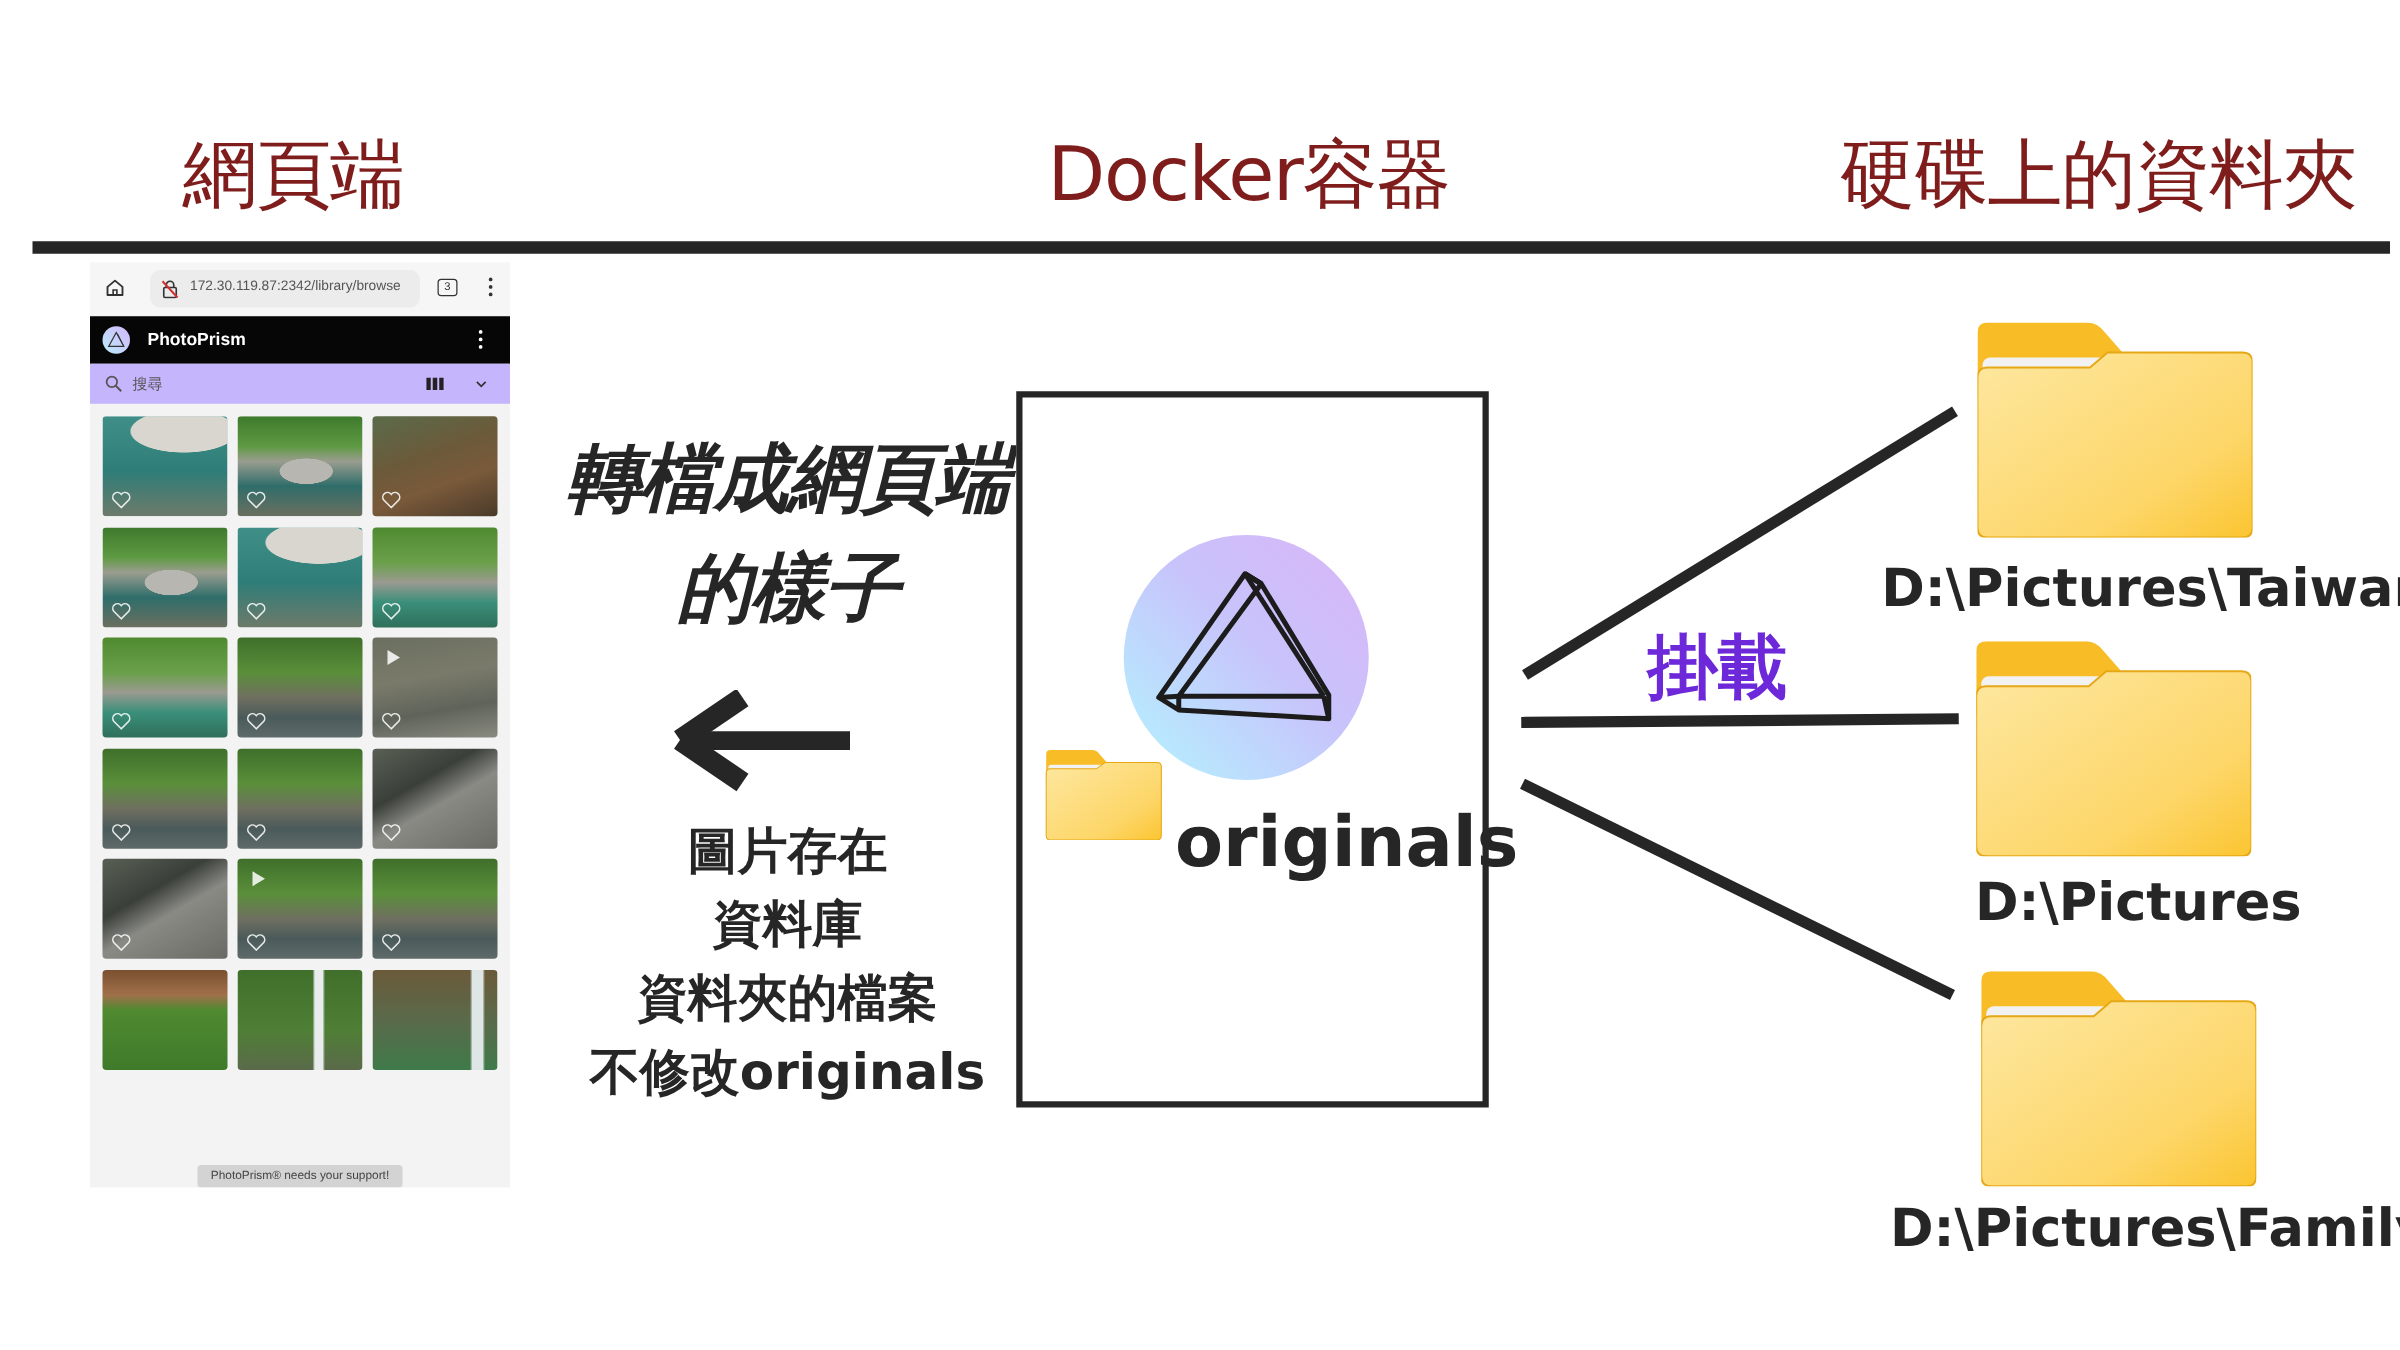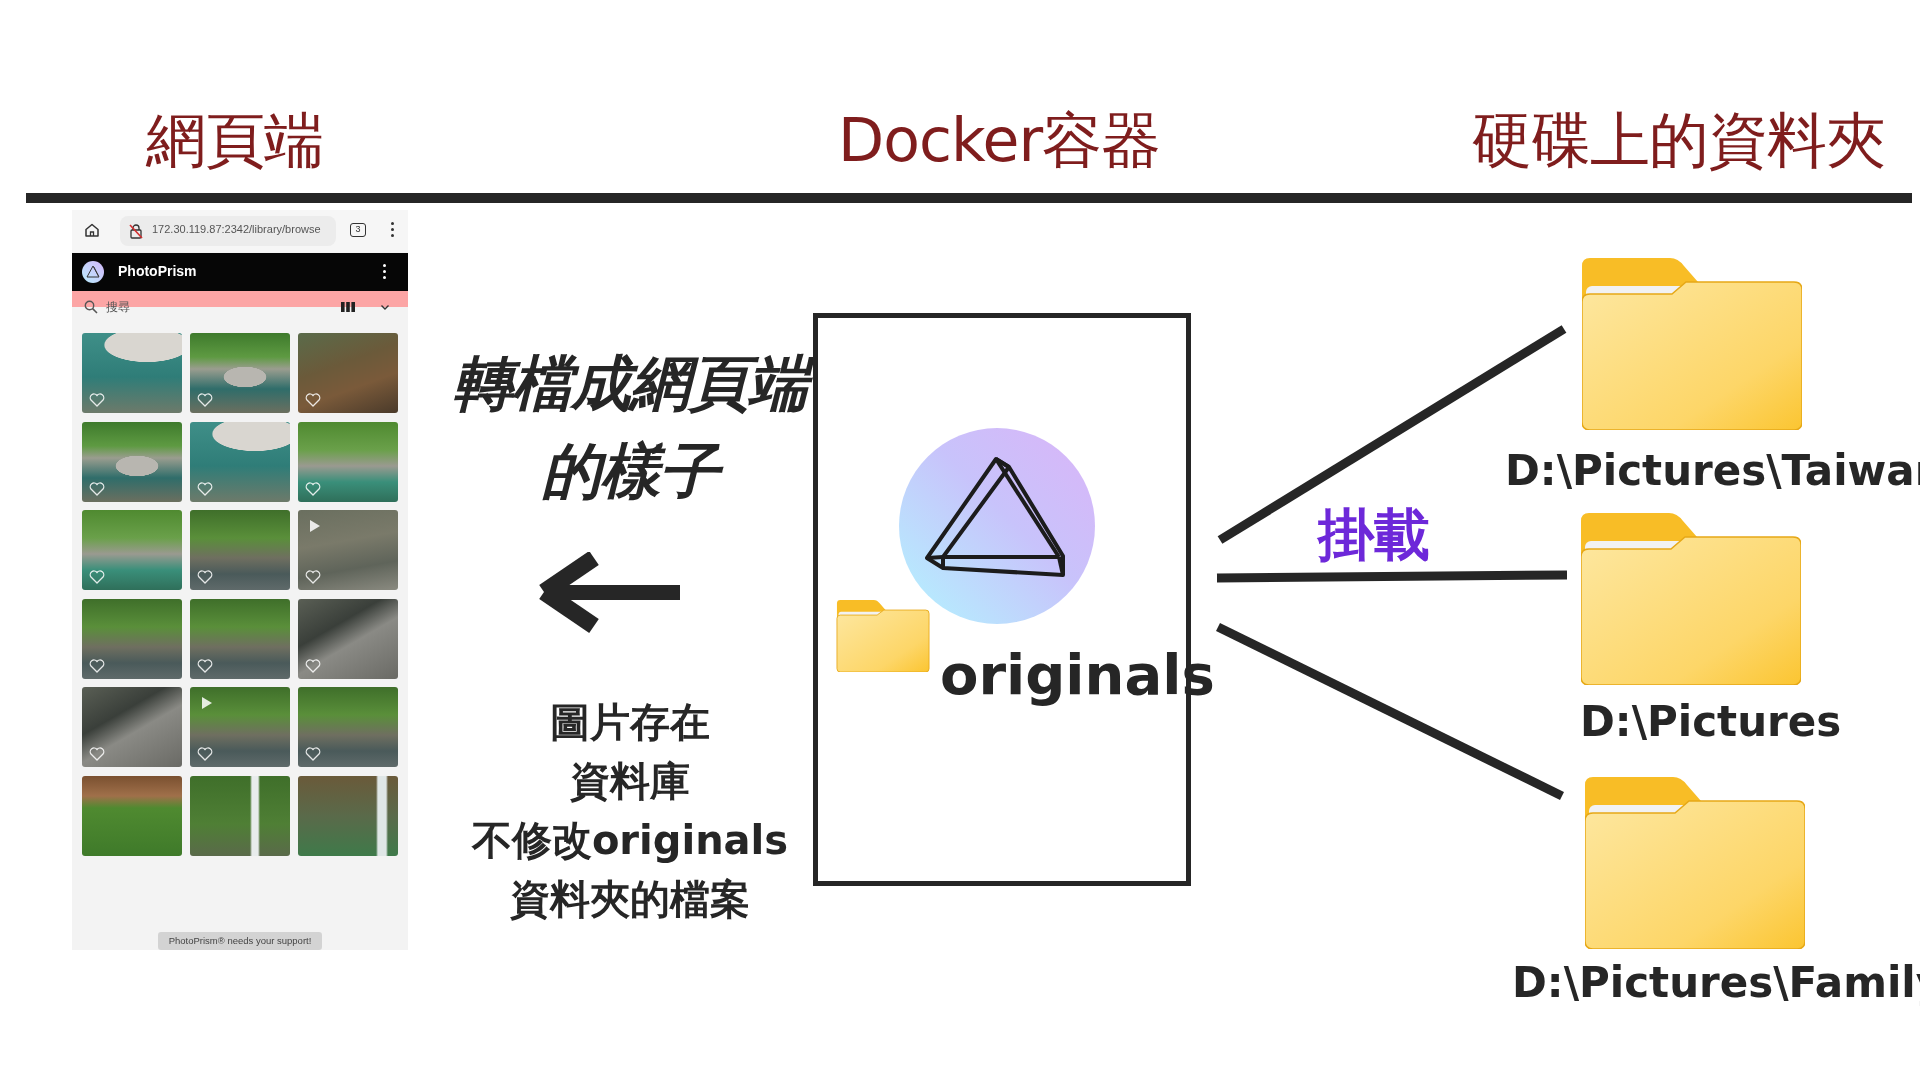--- a/index.html
+++ b/index.html
@@ -18,35 +18,35 @@
   .home-icon { position: absolute; left: 12px; top: 12px; width: 16px; height: 16px; }
   .url-pill { position: absolute; left: 48px; top: 6px; width: 216px; height: 30px; background: #ececec; border-radius: 8px; }
   .lock-icon { position: absolute; left: 8px; top: 7px; width: 16px; height: 16px; }
   .url-text { position: absolute; left: 32px; top: 7px; font-size: 11px; color: #555; white-space: nowrap; overflow: hidden; width: 180px; font-family: "Liberation Sans", sans-serif; }
   .tabs-btn { position: absolute; left: 278px; top: 13px; width: 16px; height: 14px; border: 1.5px solid #333; border-radius: 3px; font-size: 9px; line-height: 11px; text-align: center; color: #333; font-family: "Liberation Sans", sans-serif; }
   .kebab { position: absolute; width: 4px; }
   .kebab i { display: block; width: 3px; height: 3px; background: #333; border-radius: 50%; margin-bottom: 3px; }
   .pp-header { position: absolute; left: 0; top: 43px; width: 336px; height: 38px; background: #060606; }
   .pp-logo { position: absolute; left: 10px; top: 8px; width: 22px; height: 22px; border-radius: 50%; background: linear-gradient(45deg, #b9ecfd, #d3b7f9); }
   .pp-title { position: absolute; left: 46px; top: 10px; font-size: 14px; font-weight: bold; color: #fff; font-family: "Liberation Sans", sans-serif; }
-  .pp-search { position: absolute; left: 0; top: 81px; width: 336px; height: 16px; background: #fca5a5; }
+  .pp-search { position: absolute; left: 0; top: 81px; width: 336px; height: 32px; background: #c4b5fd; }
   .search-icon { position: absolute; left: 12px; top: 9px; width: 14px; height: 14px; }
   .search-ph { position: absolute; left: 34px; top: 8px; font-size: 12px; color: #555; }
   .view-icon { position: absolute; left: 269px; top: 11px; width: 14px; height: 10px; }
   .chev-icon { position: absolute; left: 307px; top: 10px; width: 12px; height: 12px; }
   .grid { position: absolute; left: 10px; top: 123px; width: 318px; }
   .thumb { position: absolute; width: 100px; height: 100px; border-radius: 3px; overflow: hidden; }
   .heart { position: absolute; left: 7px; bottom: 6px; width: 16px; height: 15px; }
   .play { position: absolute; left: 12px; top: 10px; width: 0; height: 0; border-left: 10px solid rgba(255,255,255,0.85); border-top: 6px solid transparent; border-bottom: 6px solid transparent; }
   .support { position: absolute; left: 86px; top: 722px; width: 164px; height: 18px; background: rgba(200,200,200,0.75); border-radius: 3px; font-size: 9.5px; line-height: 18px; text-align: center; color: #444; font-family: "Liberation Sans", sans-serif; white-space: nowrap; }
 
   
   .mid-title { position: absolute; left: 430px; width: 400px; text-align: center; font-size: 60px; font-weight: bold; line-height: 86px; color: #262626; letter-spacing: -1px; font-style: italic; }
   .arrow { position: absolute; left: 538px; top: 552px; width: 150px; height: 82px; }
-  .note { position: absolute; left: 440px; width: 380px; text-align: center; font-size: 40px; font-weight: bold; line-height: 59px; top: 652px; color: #262626; margin-top: 41px; }
+  .note { position: absolute; left: 440px; width: 380px; text-align: center; font-size: 40px; font-weight: bold; line-height: 59px; top: 652px; color: #262626; }
 
   
   .docker-box { position: absolute; left: 813px; top: 313px; width: 378px; height: 573px; border: 5px solid #262626; background: #fff; }
   .logo-circle { position: absolute; left: 899px; top: 428px; width: 196px; height: 196px; border-radius: 50%; background: linear-gradient(45deg, #b6ecfe 10%, #c8c3fb 55%, #d8b6f8 95%); }
   .logo-svg { position: absolute; left: 899px; top: 428px; width: 196px; height: 196px; }
   .folder { position: absolute; }
   .originals-label { position: absolute; left: 940px; top: 640px; font-size: 56px; font-weight: bold; line-height: 70px; color: #262626; letter-spacing: 0px; }
 
   .mount-lines { position: absolute; left: 0; top: 0; width: 1920px; height: 1080px; pointer-events: none; }
   .mount-label { position: absolute; left: 1318px; top: 500px; font-size: 56px; font-weight: bold; line-height: 70px; color: #6d28d9; }
@@ -202,22 +202,22 @@
 <div class="mid-title" style="top:340px;">轉檔成網頁端</div>
 <div class="mid-title" style="top:428px;">的樣子</div>
 <svg class="arrow" viewBox="0 0 150 82">
   <path d="M6 40 L56 6" stroke="#262626" stroke-width="17" fill="none" stroke-linecap="butt"></path>
   <path d="M6 40 L56 74" stroke="#262626" stroke-width="17" fill="none" stroke-linecap="butt"></path>
   <rect x="10" y="33" width="132" height="15" fill="#262626"></rect>
 </svg>
 <div class="note">
   <div>圖片存在</div>
   <div>資料庫</div>
+  <div>資料夾的檔案</div>
   <div>不修改originals</div>
-  <div>資料夾的檔案</div>
 </div>
 
 <div class="docker-box"></div>
 <div class="logo-circle"></div>
 <svg class="logo-svg" viewBox="0 0 196 196">
   <g fill="none" stroke="#1c1c1c" stroke-width="4" stroke-linejoin="round">
     <path d="M97 31 L28 130 L44 140 L164 147 L164 128 L110 39 Z"></path>
     <path d="M97 31 L110 39"></path>
     <path d="M110 39 L44 129 L160 129"></path>
     <path d="M28 130 L44 129"></path>

